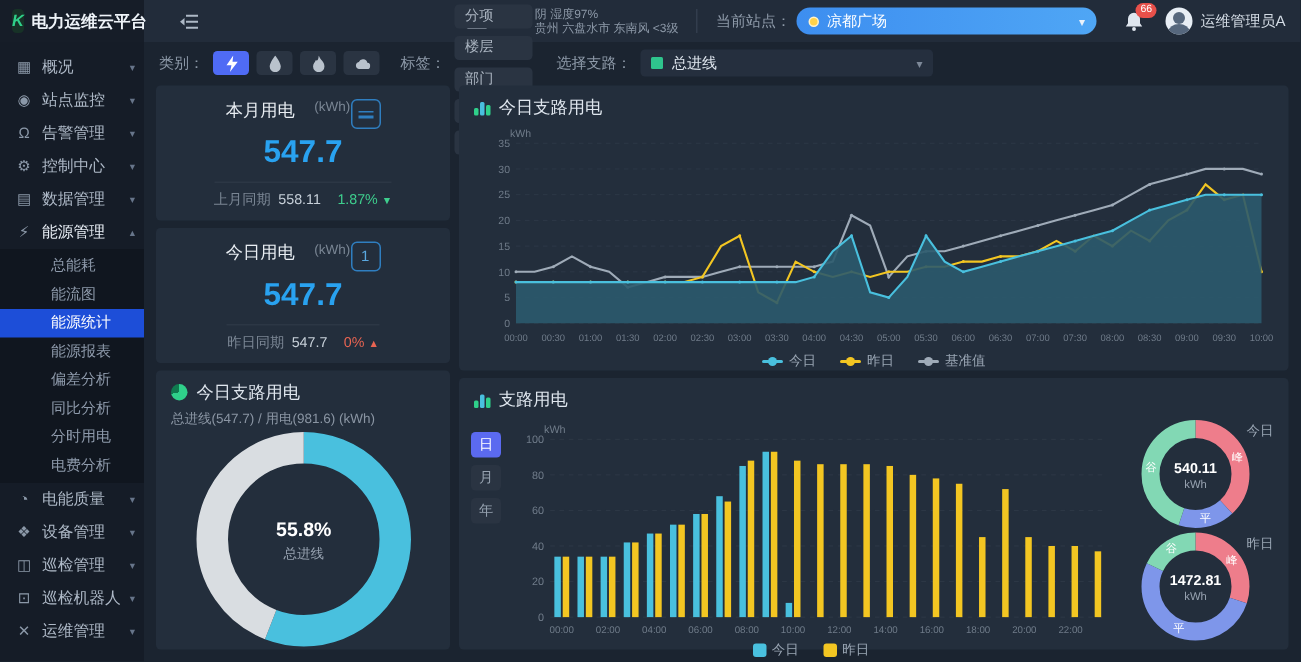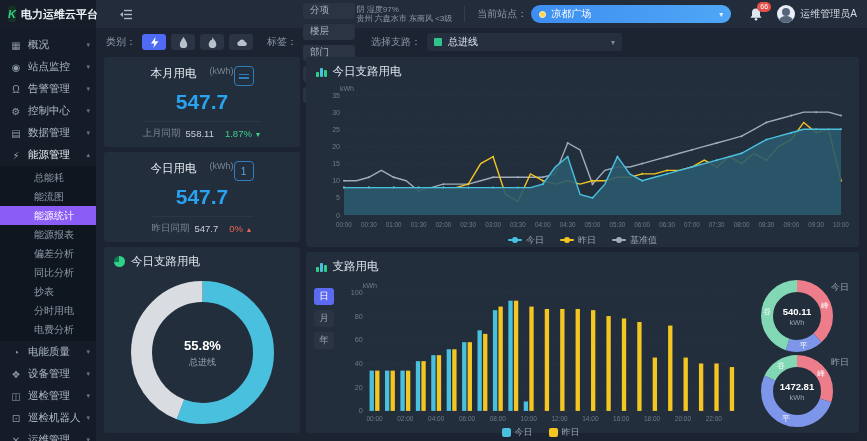--- a/index.html
+++ b/index.html
@@ -38,21 +38,21 @@
   
   .body-row { flex:1; display:flex; min-height:0; }
   nav.sidebar { width:96px; background:#151c27; overflow:hidden; flex-shrink:0; padding-top:6px; }
   .side-item { height:22px; display:flex; align-items:center; gap:6px; padding:0 6px 0 10px; cursor:pointer; }
   .side-item .ic { width:12px; font-size:10px; color:#8b98a8; text-align:center; }
   .side-item .lb { flex:1; font-size:10.5px; color:#aeb9c7; white-space:nowrap; }
   .side-item.open .lb { color:#e8eef5; }
   .side-item .cv { font-size:7px; color:#67758a; }
   .submenu { background:#10161f; padding:2px 0; }
   .sub-item { height:19px; line-height:19px; padding-left:34px; font-size:10px; color:#8e9aab; cursor:pointer; white-space:nowrap;}
-  .sub-item.active { background:#8b5cf6; color:#fff; }
+  .sub-item.active { background:#1d4ed8; color:#fff; }
 
   
   main { flex:1; display:flex; flex-direction:column; min-width:0; background:#1b2430; }
   .filterbar { height:22px; display:flex; align-items:center; gap:6px; padding:0 10px; margin-top:3px; flex-shrink:0;}
   .flabel { font-size:10px; color:#8d99a8; white-space:nowrap; }
   .icon-btn { width:24px; height:16px; border-radius:3px; background:#2a3442; display:flex; align-items:center; justify-content:center; cursor:pointer;}
   .icon-btn.sel { background:#4f6bf5; }
   .icon-btn svg { display:block; }
   .tag-btn { height:16px; border-radius:3px; background:#2a3442; color:#aab4c0; font-size:9.5px; padding:0 7px;
     display:flex; align-items:center; cursor:pointer; white-space:nowrap;}
@@ -194,21 +194,20 @@
     <span class="lb">能源管理</span>
     <span class="cv">▴</span>
         </div>
         <div class="submenu">
           <div class="sub-item">总能耗</div>
           <div class="sub-item">能流图</div>
           <div class="sub-item active">能源统计</div>
           <div class="sub-item">能源报表</div>
           <div class="sub-item">偏差分析</div>
           <div class="sub-item">同比分析</div>
-          <div class="sub-item">抄表</div>
           <div class="sub-item">分时用电</div>
           <div class="sub-item">电费分析</div>
         </div>
         <div class="side-item">
           <span class="ic">◔</span>
     <span class="lb">电能质量</span>
     <span class="cv">▾</span>
         </div>
         <div class="side-item">
           <span class="ic">❖</span>
@@ -311,20 +310,21 @@
                 <span class="delta-arrow">▲</span>
               </span>
             </div>
           </div>
 
           <div class="card donut-card">
             <div class="chart-head">
               <span class="mini-pie"></span>
               <span class="chart-title">今日支路用电</span>
             </div>
+            <div class="donut-sub">总进线(547.7) / 用电(981.6) (kWh)</div>
             <div class="donut-area" id="big-donut">
                 <svg viewBox="0 0 145 145" width="145" height="145">
                   <circle cx="72.5" cy="72.5" r="61" fill="none" stroke="#49c0de" stroke-width="21" stroke-dasharray="213.86706148577875 169.40724225217602" stroke-dashoffset="0" transform="rotate(-90 72.5 72.5)"></circle>
                   <circle cx="72.5" cy="72.5" r="61" fill="none" stroke="#d9dde1" stroke-width="21" stroke-dasharray="169.40724225217602 213.86706148577875" stroke-dashoffset="-213.86706148577875" transform="rotate(-90 72.5 72.5)"></circle>
                   <text x="72.5" y="70" font-size="13" fill="#ffffff" text-anchor="middle" font-weight="bold">55.8%</text>
                   <text x="72.5" y="85" font-size="9" fill="#97a2b0" text-anchor="middle" font-weight="normal">总进线</text>
                 </svg>
               </div>
           </div>
         </div>

